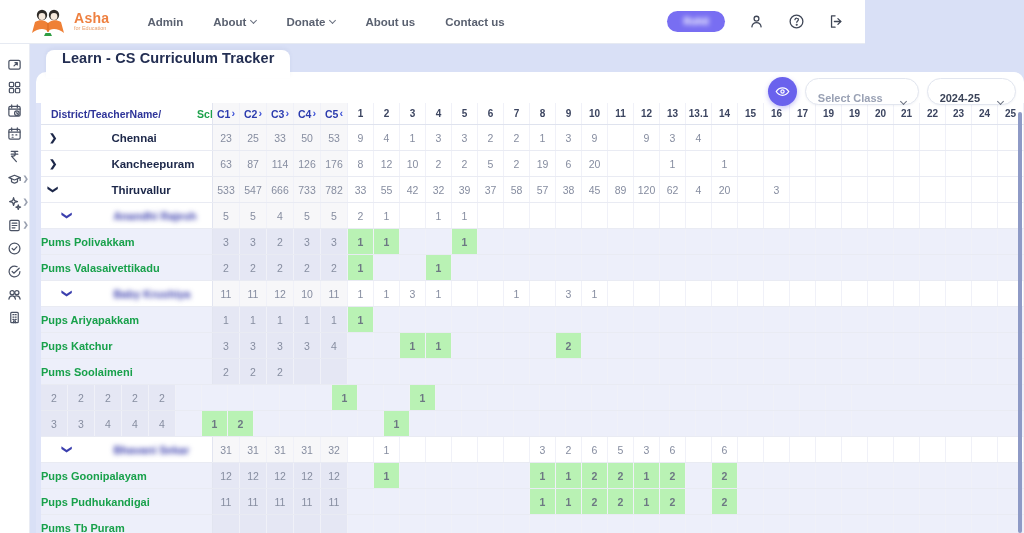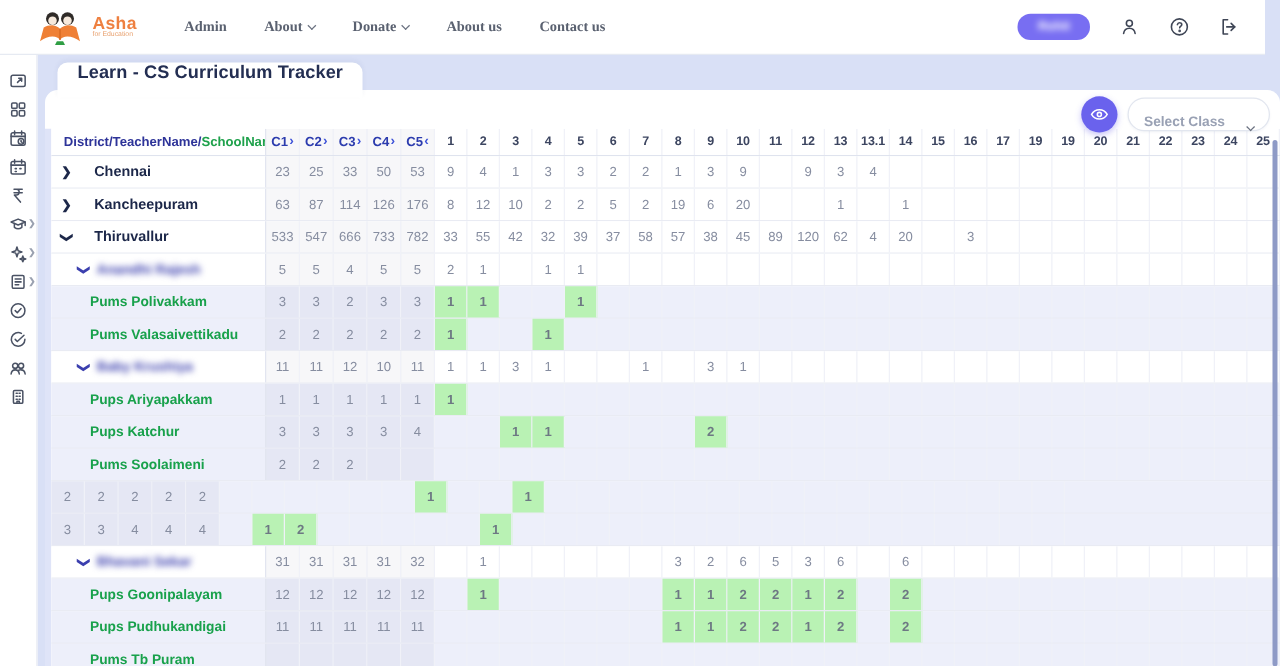--- a/index.html
+++ b/index.html
@@ -1,24 +1,24 @@
 <!DOCTYPE html>
 <html><head>
 <meta charset="utf-8">
 <style>
   * { margin:0; padding:0; box-sizing:border-box; }
   html,body { width:1024px; height:533px; overflow:hidden; font-family:"Liberation Sans", sans-serif; background:#d9e0f6; }
 
   
-  .navbar { position:absolute; top:0; left:0; width:1012px; height:44px; background:#ffffff; border-bottom:1px solid #e6eaf2; display:flex; align-items:center; z-index:30; }
+  .navbar { position:absolute; top:0; left:0; width:865px; height:44px; background:#ffffff; border-bottom:1px solid #e6eaf2; display:flex; align-items:center; z-index:30; }
   .brand { display:flex; align-items:center; margin-left:28px; gap:6px; }
   .brand-text { display:flex; flex-direction:column; line-height:1; }
   .brand-title { color:#ee8040; font-size:14px; font-weight:bold; letter-spacing:.3px; }
   .brand-sub { color:#e8a06e; font-size:5.5px; margin-top:1px; }
-  .nav-links { display:flex; align-items:center; gap:30px; margin-left:38px;font-family:Liberation Serif, serif; }
+  .nav-links { display:flex; align-items:center; gap:30px; margin-left:38px; }
   .nav-link { font-size:11.5px; color:#5a6170; font-weight:600; display:flex; align-items:center; gap:5px; cursor:pointer; }
   .chev-down { width:5px; height:5px; border-right:1.5px solid #6a7180; border-bottom:1.5px solid #6a7180; transform:rotate(45deg); margin-top:-3px; }
   .nav-right { margin-left:auto; display:flex; align-items:center; gap:22px; margin-right:20px; }
   .user-pill { background:#786ef2; color:#fff; font-size:10px; font-weight:bold; border-radius:12px; padding:5px 16px; filter:none; }
   .user-pill span { filter:blur(2.5px); }
   .nav-icon { width:18px; height:18px; display:flex; align-items:center; justify-content:center; color:#3f4656; }
 
   
   .sidebar { position:absolute; top:44px; left:0; width:30px; bottom:0; background:#ffffff; border-right:1px solid #e9ecf4; display:flex; flex-direction:column; align-items:center; padding-top:12px; gap:7px; z-index:20; }
   .side-item { width:24px; height:16px; display:flex; align-items:center; justify-content:center; position:relative; color:#4a5264; }
@@ -36,38 +36,38 @@
   .select .val-muted { color:#99a1b4; font-weight:600; }
   .select .val-dark { color:#3a4358; font-weight:bold; }
 
   
   .left-strip { position:absolute; left:0; top:31px; bottom:0; width:5px; background:#dfe4f8; }
   .table-wrap { position:absolute; left:5px; top:31px; right:0; bottom:0; overflow:hidden; }
   .trow { display:flex; height:26px; align-items:stretch; border-bottom:1px solid #e9ebf3; background:#fff; }
   .trow.header { height:22px; border-bottom:1px solid #dfe3ee; background:#fff; }
   .trow.school { background:#edeffa; }
   .cell { flex:none; display:flex; align-items:center; justify-content:center; font-size:10.5px; color:#868da0; border-right:1px solid #f0f1f8; overflow:hidden; }
-  .cell.namec { width:172px; justify-content:flex-start; border-right:1px solid #e2e5f0; }
+  .cell.namec { width:172px; justify-content:flex-start; border-right:1px solid #e2e5f0;gap:36px; }
   .cell.ccol { width:27px; background:rgba(60,70,120,0.045); }
   .cell.ncol { width:26px; }
   .cell.green { background:#b9f2b4; color:#6d7883; font-weight:600; }
   .hdr-name { font-size:10.5px; font-weight:bold; padding-left:10px; }
   .hdr-name .p1 { color:#2e3499; }
   .hdr-name .p2 { color:#1ea14b; }
   .hdr-c { font-size:10.5px; font-weight:bold; color:#2c3cae; gap:1px; }
   .hdr-c .cv { color:#3e53d8; font-weight:bold; font-size:11px; line-height:1; }
   .hdr-n { font-size:10px; font-weight:bold; color:#3c4560; }
   .rowchev { font-size:10px; font-weight:bold; margin-right:6px; display:inline-block; }
   .rowchev.exp { transform:rotate(90deg); }
   .nm-district { font-size:11.5px; font-weight:bold; color:#1c2749;margin-left:12px; }
   .nm-teacher { font-size:11px; font-weight:bold; color:#3b3fae; filter:blur(2.5px); }
   .nm-school { font-size:11px; font-weight:bold; color:#18a14b; }
   .pad-d { padding-left:8px; }
   .pad-t { padding-left:22px; }
-  .pad-s { padding-left:31px; }
+  .pad-s { }
   .vscroll { position:absolute; right:2px; top:40px; bottom:0; width:4px; background:#8e9ac6; border-radius:2px; z-index:9; }
 </style>
 </head>
 <body>
 
 <div class="navbar">
   <div class="brand">
     <svg width="40" height="32" viewBox="0 0 40 32">
       <circle cx="14" cy="9" r="5.2" fill="#2f2b28"></circle>
       <circle cx="26" cy="9" r="5.2" fill="#2f2b28"></circle>
@@ -215,20 +215,24 @@
   <div class="card">
     <div class="controls">
       <div class="eye-btn">
         <svg width="15" height="15" viewBox="0 0 24 24" fill="none" stroke="#ffffff" stroke-width="2">
           <path d="M2 12s3.5-6 10-6 10 6 10 6-3.5 6-10 6-10-6-10-6z"></path>
             <circle cx="12" cy="12" r="2.6"></circle>
         </svg>
       </div>
       <div class="select">
         <span class="val-muted">Select Class</span>
+        <span class="chev-down"></span>
+      </div>
+      <div class="select">
+        <span class="val-dark">2024-25</span>
         <span class="chev-down"></span>
       </div>
     </div>
     <div class="left-strip"></div>
     <div class="table-wrap">
         <div class="trow header">
           <div class="cell namec hdr-name">
             <span class="p1">District/TeacherName/</span>
             <span class="p2">SchoolName</span>
           </div>

